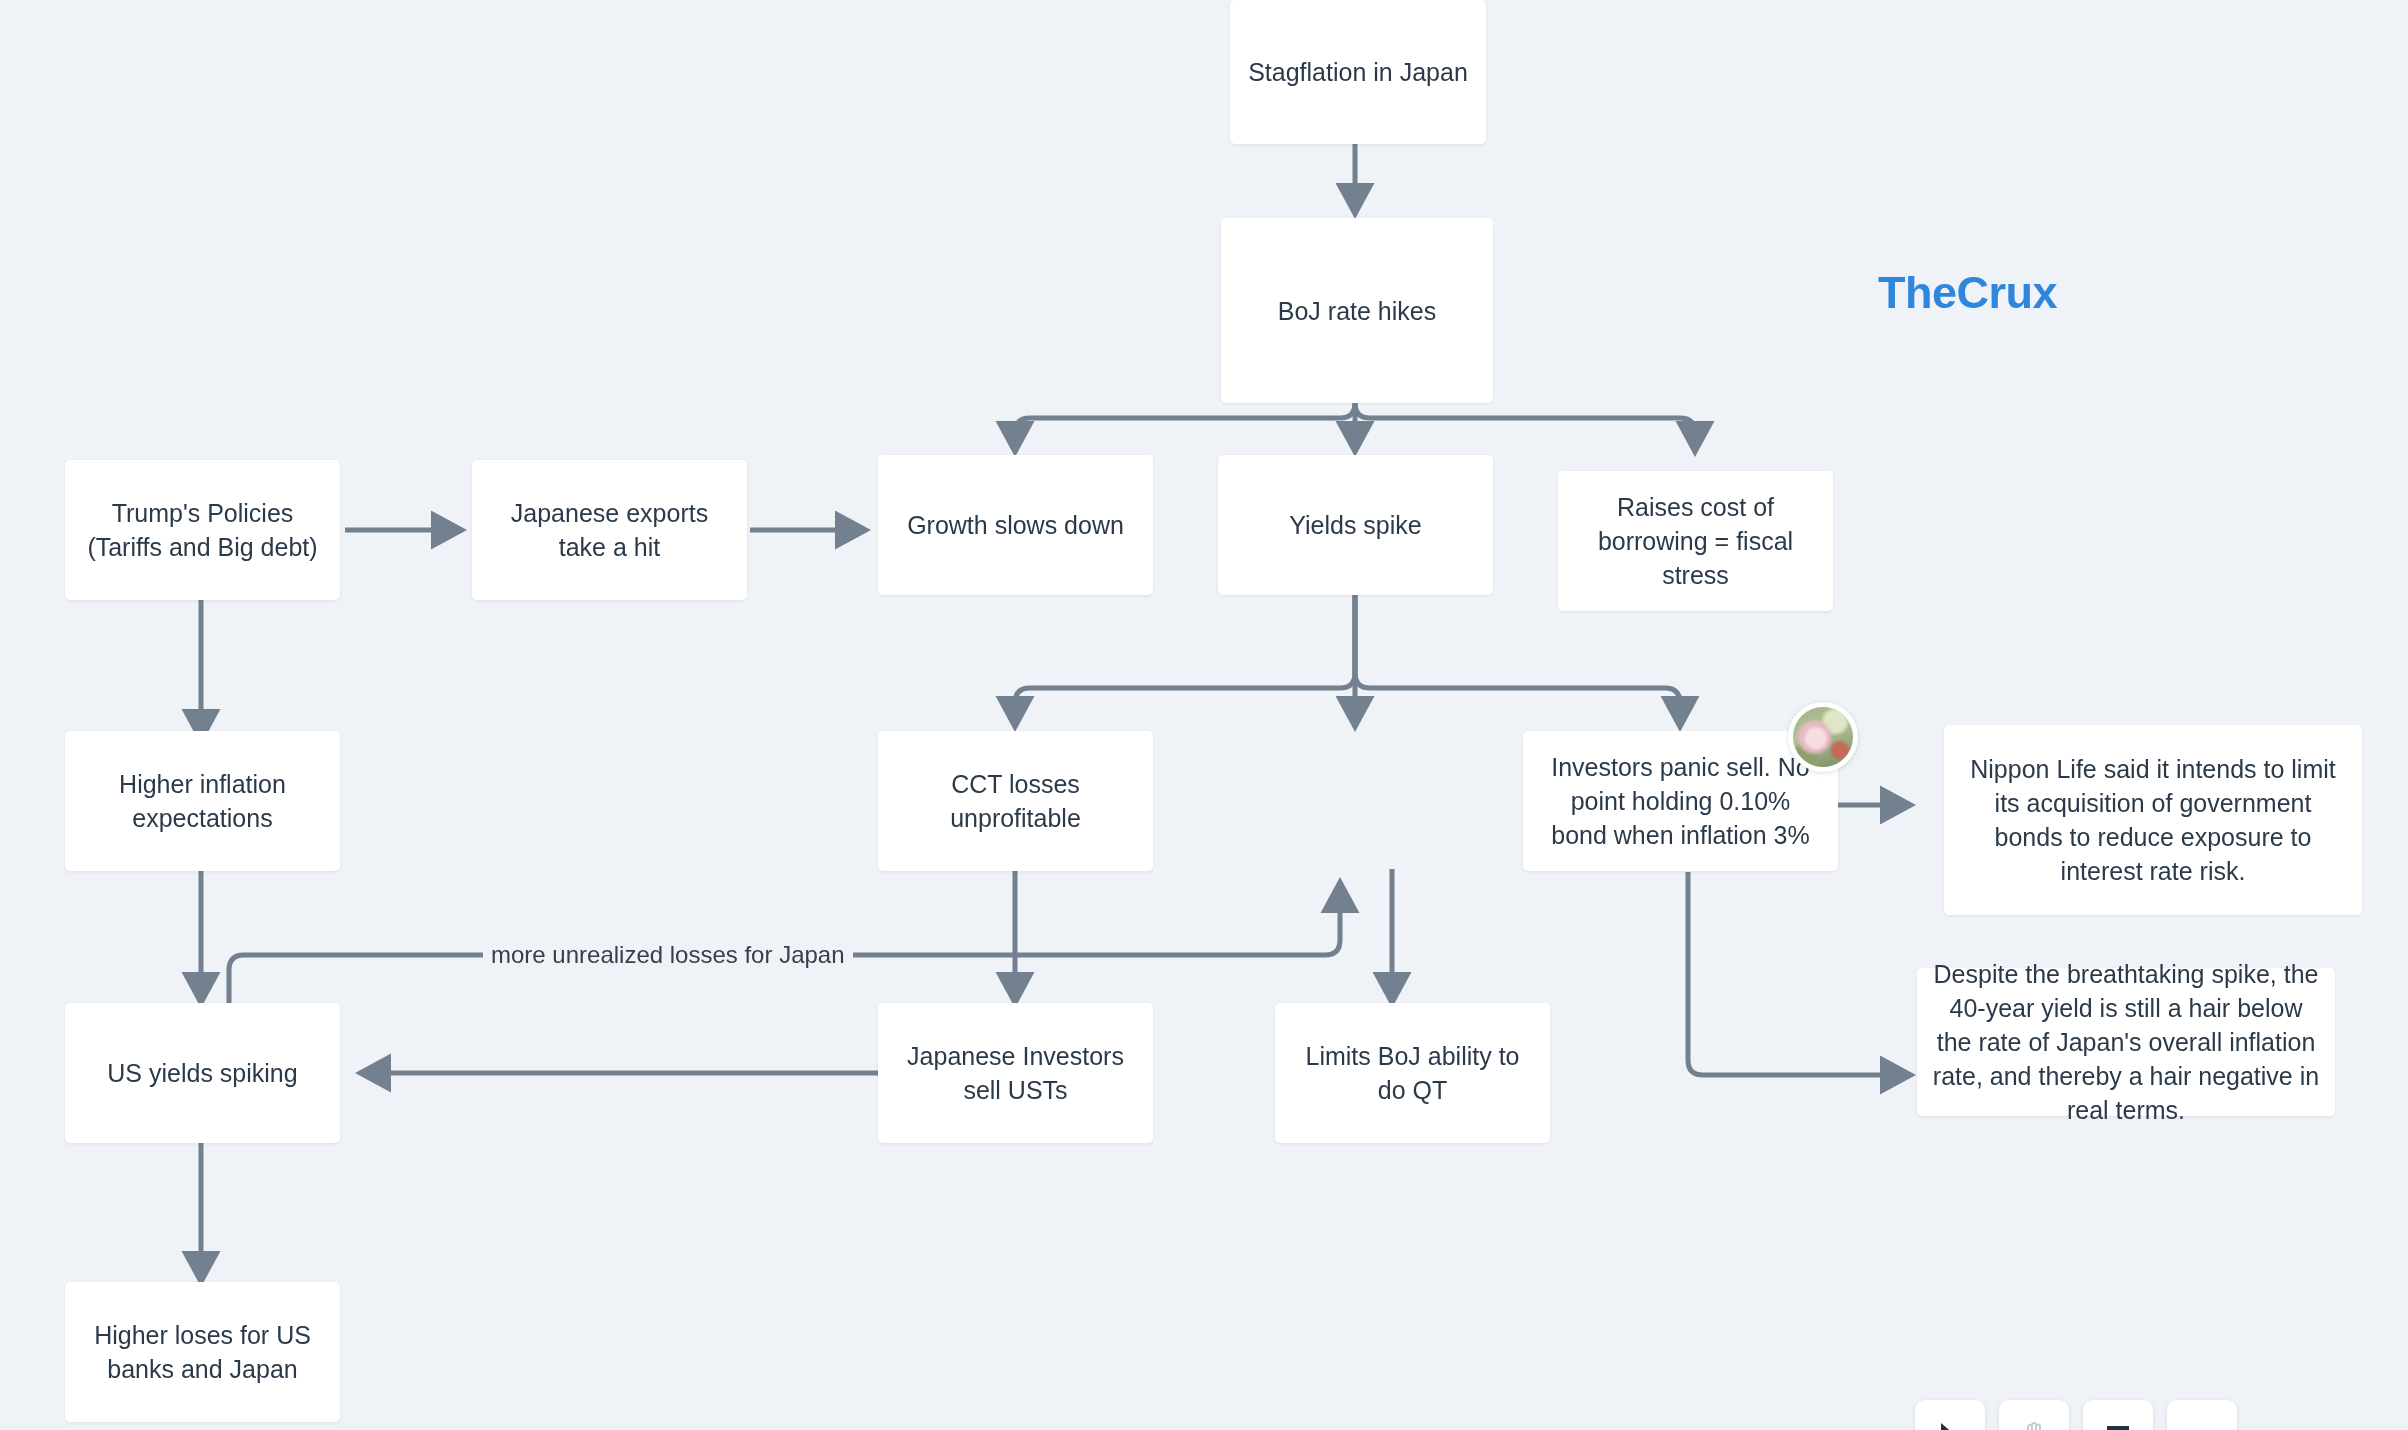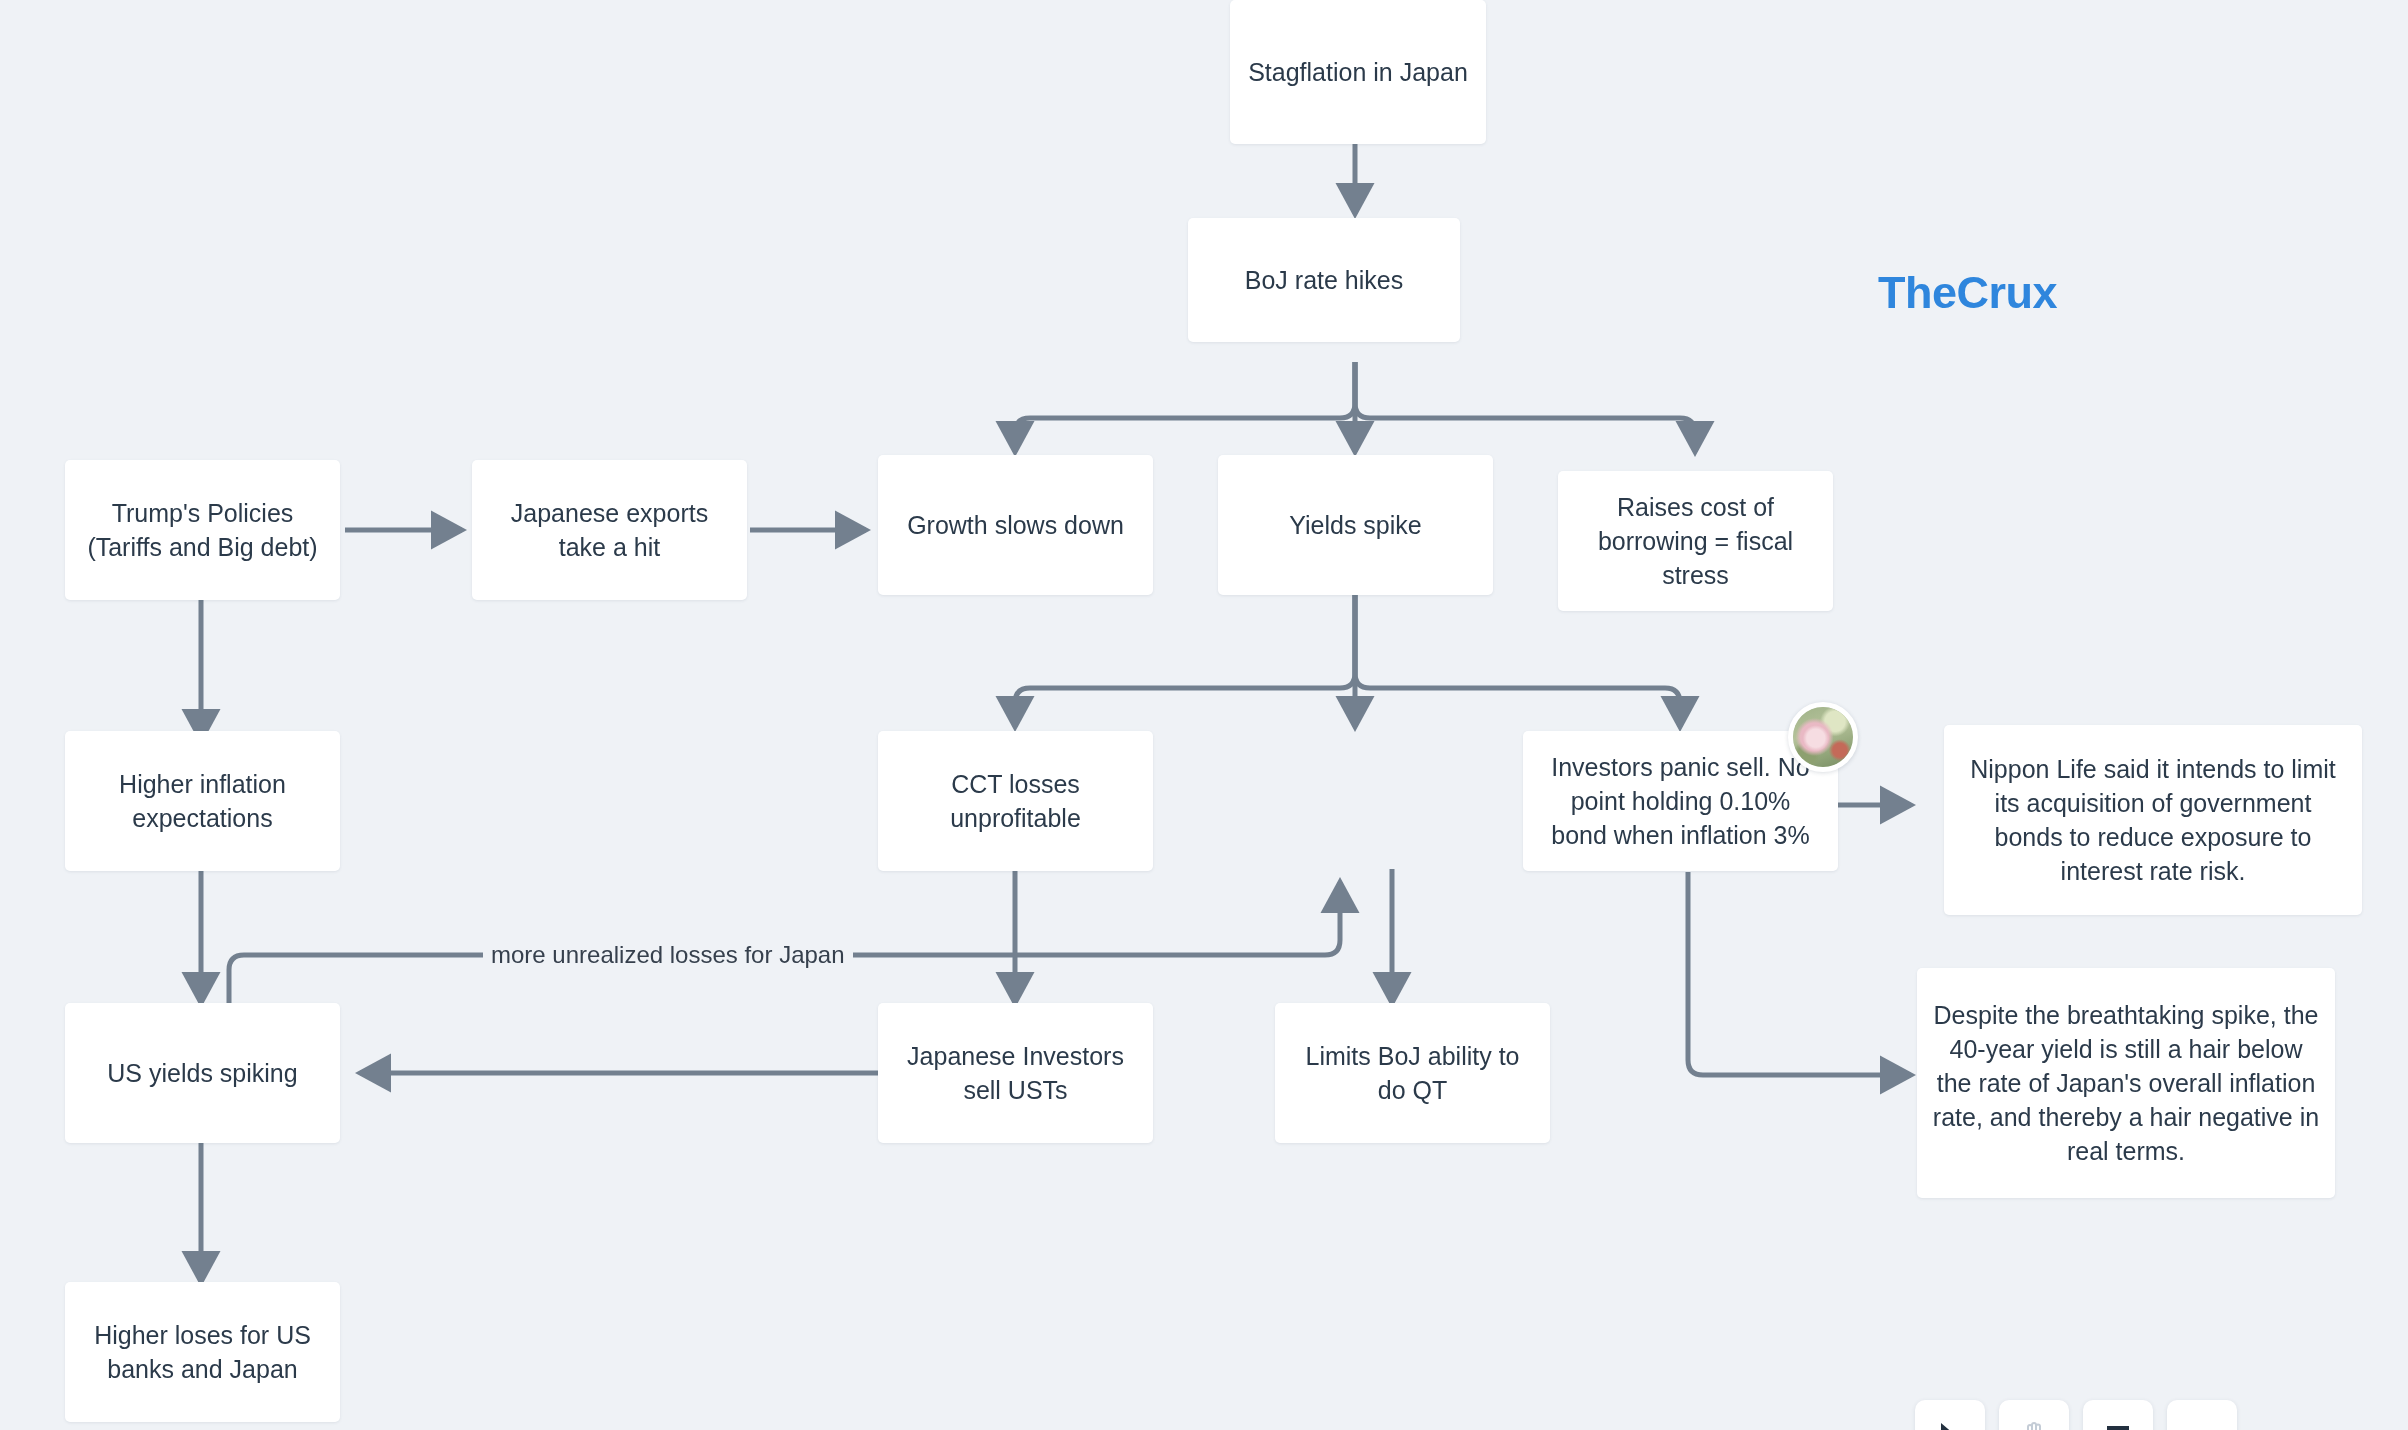--- a/index.html
+++ b/index.html
@@ -141,21 +141,21 @@
       <path d="M1688,872 L1688,1060 Q1688,1075 1703,1075 L1911,1075"></path>
 
       <path d="M201,1142 L201,1282"></path>
     </g>
   </svg>
 
   <div class="node" style="left:1230px;top:0px;width:256px;height:144px;">
     <span>Stagflation in Japan</span>
   </div>
 
-  <div class="node" style="left:1188px;top:218px;width:272px;height:124px;">
+  <div class="node" style="left:1221px;top:218px;width:272px;height:185px;">
     <span>BoJ rate hikes</span>
   </div>
 
   <div class="node" style="left:65px;top:460px;width:275px;height:140px;">
     <span>Trump's Policies
 (Tariffs and Big debt)</span>
   </div>
 
   <div class="node" style="left:472px;top:460px;width:275px;height:140px;">
     <span>Japanese exports
@@ -204,21 +204,21 @@
   <div class="node" style="left:878px;top:1003px;width:275px;height:140px;">
     <span>Japanese Investors
 sell USTs</span>
   </div>
 
   <div class="node" style="left:1255px;top:1003px;width:275px;height:140px;margin-left:20px;">
     <span>Limits BoJ ability to
 do QT</span>
   </div>
 
-  <div class="node note" style="left:1917px;top:968px;width:418px;height:230px;">
+  <div class="node note" style="left:1917px;top:968px;width:418px;height:148px;">
     <span>Despite the breathtaking spike, the 40-year yield is still a hair below the rate of Japan's overall inflation rate, and thereby a hair negative in real terms.</span>
   </div>
 
   <div class="node" style="left:65px;top:1282px;width:275px;height:140px;">
     <span>Higher loses for US
 banks and Japan</span>
   </div>
 
   <div class="edge-label" style="left:471px;top:940px;">
     <span>more unrealized losses for Japan</span>

